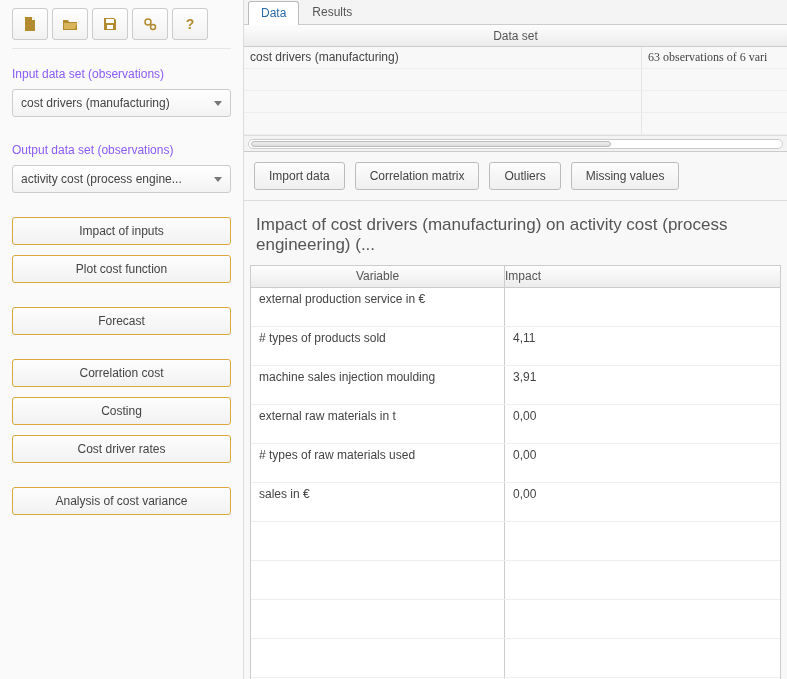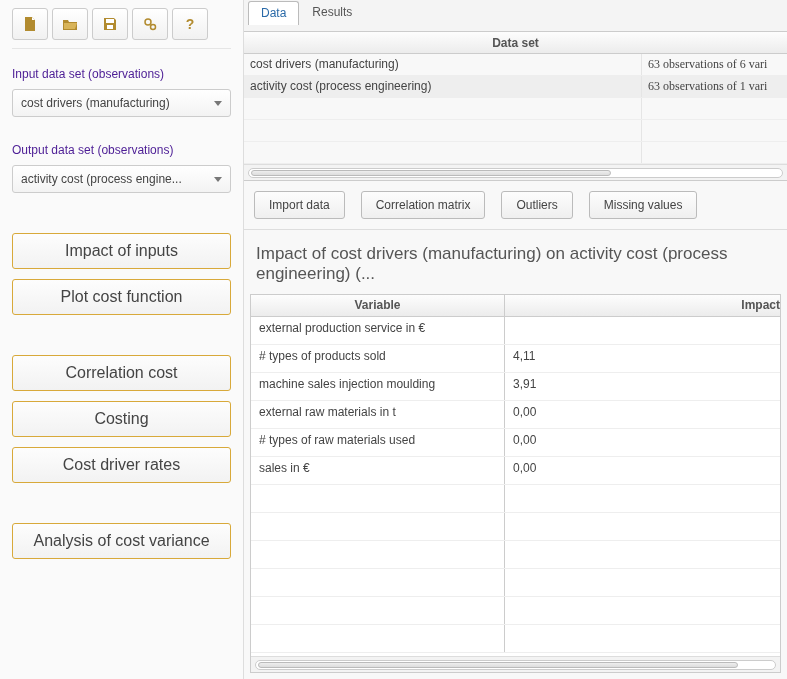--- a/index.html
+++ b/index.html
@@ -35,21 +35,21 @@
   background: linear-gradient(#fff,#f1f1f1);
   border-radius: 3px;
   display: flex;
   align-items: center;
   justify-content: center;
   cursor: pointer;
 }
 .tool-btn svg { width: 16px; height: 16px; }
 .side-label {
   font-size: 12px;
-  color: #4c1d95;
+  color: #8b5cf6;
   margin: 4px 0 8px 0;
 }
 .dropdown {
   height: 28px;
   border: 1px solid #ccc;
   background: linear-gradient(#fff,#f3f3f3);
   border-radius: 3px;
   display: flex;
   align-items: center;
   justify-content: space-between;
@@ -59,33 +59,33 @@
   margin-bottom: 22px;
   cursor: pointer;
 }
 .dropdown .caret {
   width: 0; height: 0;
   border-left: 4px solid transparent;
   border-right: 4px solid transparent;
   border-top: 5px solid #777;
 }
 .action-btn {
-  height: 36px;
+  height: 28px;
   border: 1px solid #d8a93a;
   background: linear-gradient(#fdfdfd,#f2f2f2);
   border-radius: 3px;
   display: flex;
   align-items: center;
   justify-content: center;
-  font-size: 16px;
+  font-size: 12px;
   color: #444;
   margin-bottom: 10px;
   cursor: pointer;
 }
-.gap-large { margin-bottom: 40px; }
+.gap-large { margin-bottom: 24px; }
 .main {
   flex: 1;
   display: flex;
   flex-direction: column;
   background: #f8f8f8;
 }
 .tabs {
   display: flex;
   border-bottom: 1px solid #ccc;
   padding-left: 4px;
@@ -113,21 +113,21 @@
 .datasets {
   border-bottom: 1px solid #ccc;
 }
 .ds-header {
   background: linear-gradient(#fdfdfd,#ececec);
   border-bottom: 1px solid #ccc;
   height: 22px;
   display: flex;
   align-items: center;
   justify-content: center;
-  font-weight: 700;
+  font-weight: 400;
   font-size: 12px;
   color: #555;
 }
 .ds-row {
   height: 22px;
   display: flex;
   border-bottom: 1px solid #eee;
 }
 .ds-row > div {
   padding: 3px 6px;
@@ -158,21 +158,21 @@
 .ds-scrollbar .thumb {
   position: absolute;
   left: 2px; top: 1px; height: 6px;
   width: 360px;
   background: linear-gradient(#eee,#ddd);
   border: 1px solid #bbb;
   border-radius: 4px;
 }
 .btn-row {
   display: flex;
-  gap: 16px;
+  gap: 10px;
   padding: 10px 10px;
   border-bottom: 1px solid #ddd;
 }
 .std-btn {
   height: 28px;
   padding: 0 14px;
   border: 1px solid #bbb;
   border-radius: 3px;
   background: linear-gradient(#fdfdfd,#efefef);
   font-size: 12px;
@@ -194,31 +194,31 @@
   display: flex;
   flex-direction: column;
 }
 .impact-head {
   display: flex;
   height: 22px;
   background: linear-gradient(#fdfdfd,#ececec);
   border-bottom: 1px solid #ccc;
 }
 .im-col1 { width: 254px; border-right: 1px solid #ccc; text-align: center; }
-.im-col2 { flex: 1; text-align: right; }
+.im-col2 { flex: 1; text-align: left; }
 .impact-head > div {
-  font-weight: 700;
+  font-weight: 400;
   font-size: 12px;
   color: #555;
   padding-top: 3px;
 }
 .impact-body { flex: 1; overflow: hidden; }
 .im-row {
   display: flex;
-  height: 28px;
+  height: 39px;
   border-bottom: 1px solid #eee;
 }
 .im-row > div {
   padding: 4px 8px;
   font-size: 12px;
   color: #444;
 }
 .im-row .im-col1 { text-align: left; }
 .im-row .im-col2 { text-align: left; }
 </style>
@@ -264,42 +264,39 @@
   </div>
 
   <div class="side-label">Output data set (observations)</div>
   <div class="dropdown gap-large">
     <span>activity cost (process engine...</span>
     <span class="caret"></span>
   </div>
 
   <div class="action-btn">Impact of inputs</div>
   <div class="action-btn gap-large">Plot cost function</div>
+  <div class="action-btn gap-large">Forecast</div>
   <div class="action-btn">Correlation cost</div>
   <div class="action-btn">Costing</div>
   <div class="action-btn gap-large">Cost driver rates</div>
   <div class="action-btn">Analysis of cost variance</div>
 </div>
 
 <div class="main">
   <div class="tabs">
     <div class="tab active">Data</div>
     <div class="tab">Results</div>
   </div>
 
   <div class="datasets">
     <div class="ds-header">Data set</div>
     <div class="ds-row">
       <div class="ds-col1">cost drivers (manufacturing)</div>
       <div class="ds-col2">63 observations of 6 vari</div>
     </div>
-    <div class="ds-row sel">
-      <div class="ds-col1">activity cost (process engineering)</div>
-      <div class="ds-col2">63 observations of 1 vari</div>
-    </div>
     <div class="ds-row">
         <div class="ds-col1"></div>
         <div class="ds-col2"></div>
       </div>
     <div class="ds-row">
         <div class="ds-col1"></div>
         <div class="ds-col2"></div>
       </div>
     <div class="ds-row">
         <div class="ds-col1"></div>

